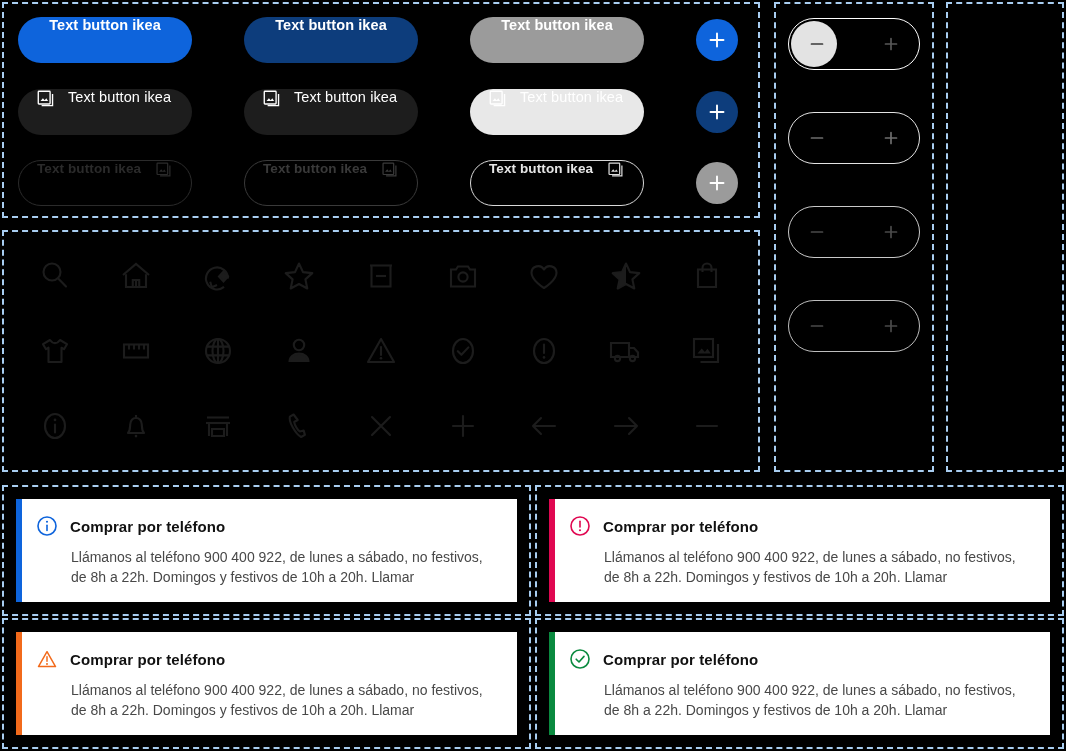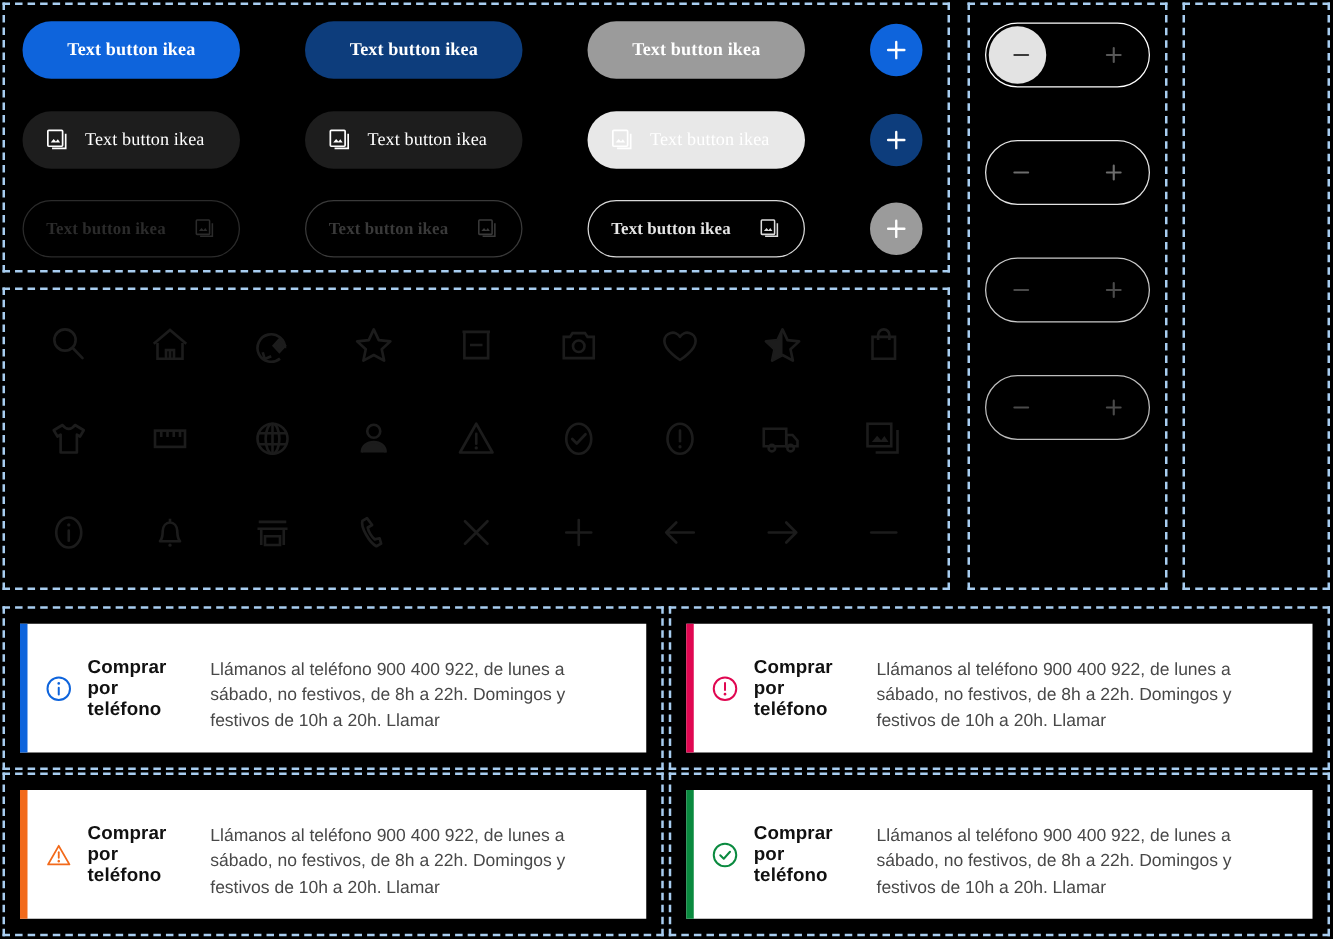--- a/index.html
+++ b/index.html
@@ -24,29 +24,28 @@
     position: absolute; inset: 0;
     display: grid;
     grid-template-columns: 226px 226px 226px 72px;
     grid-template-rows: 72px 72px 70px;
     align-items: center;
     padding-left: 14px;
   }
   .cell { display: flex; align-items: center; }
 
   .btn {
-    display: inline-flex; align-items: center; justify-content: center;
+    display: inline-flex; align-items: flex-start; justify-content: center;
     gap: 12px;
     height: 46px; padding: 0 22px;
     border-radius: 999px;
     font-size: 14.5px; font-weight: bold;
     letter-spacing: .1px;
     border: none; cursor: pointer;
     white-space: nowrap;
-    font-family: Liberation Serif, serif;
   }
   .btn.primary   { background:#0e64dc; color:#ffffff; width:174px; }
   .btn.dark      { background:#0d3d7c; color:#ffffff; width:174px; }
   .btn.disabled-solid { background:#9b9b9b; color:#ffffff; width:174px; }
 
   .btn.emphasis  { background:#1d1d1d; color:#ffffff; width:174px; justify-content:flex-start; padding-left:18px; font-weight:normal; font-size:14.5px;}
   .btn.emphasis-light { background:#e8e8e8; color:#ffffff; width:174px; justify-content:flex-start; padding-left:18px; font-weight:normal;}
 
   .btn.outline {
     background:transparent; width:174px;
@@ -136,21 +135,21 @@
   .alert-frame {
     position:absolute;
     border:2px dashed #a8cdf0;
     background:#000;
     padding:12px;
   }
   .alert {
     width:100%; height:100%;
     background:#ffffff;
     border-left-width:6px; border-left-style:solid;
-    display:flex; flex-direction:row;
+    display:flex; flex-direction:column;
     padding:16px 18px 16px 14px;
     overflow:hidden;
   }
   .alert-head { display:flex; align-items:center; gap:12px; }
   .alert-title {
     font-size:15px; font-weight:bold; color:#111111; letter-spacing:.1px;
   }
   .alert-body {
     margin-top:10px; margin-left:35px;
     font-size:14px; line-height:1.45; color:#484848;

